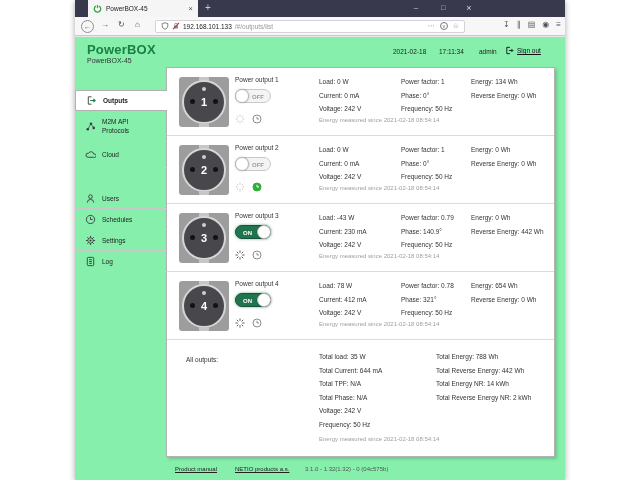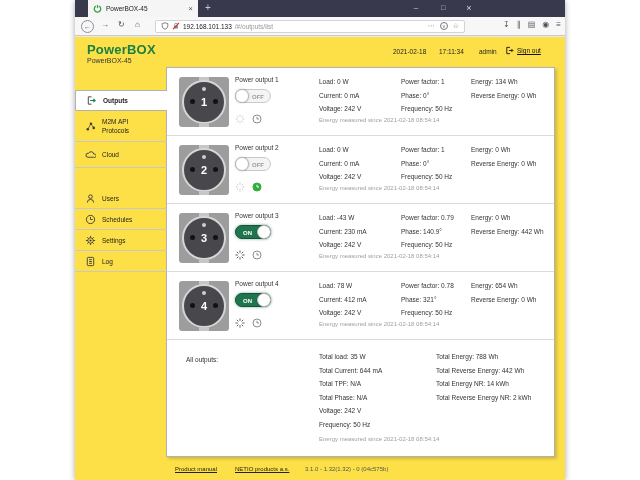--- a/index.html
+++ b/index.html
@@ -22,21 +22,21 @@
   .tb-icon { position:absolute; top:3px; font-size:8px; color:#515156; }
   .back-circle { left:6px; top:2.5px; width:13px; height:13px; border:1px solid #8f8f94; border-radius:50%; line-height:11px; text-align:center; font-size:7px; }
   .fwd { left:26px; } .reload { left:43px; } .home { left:60px; }
   .urlbar { position:absolute; left:80px; top:2.5px; width:310px; height:13px; background:#fff; border:1px solid #d4d4d8; border-radius:2px; display:flex; align-items:center; gap:3px; padding:0 5px; font-size:6.5px; }
   .url-host { color:#202023; } .url-path { color:#9a9a9e; }
   .urlbar-right { margin-left:auto; display:flex; align-items:center; gap:5px; color:#5a5a5f; font-size:7px; }
   .pocket-badge { width:8px; height:8px; border:1px solid #77777c; border-radius:50%; line-height:6px; text-align:center; font-size:5px; color:#77777c; }
   .tb-right { position:absolute; right:4px; top:3px; display:flex; gap:7px; font-size:8px; color:#515156; }
 
   
-  .page { position:absolute; top:37px; left:0; right:0; bottom:0; background:#fde047; }
+  .page { position:absolute; top:37px; left:0; right:0; bottom:0; background:#86efac; }
   .logo { position:absolute; left:12px; top:5px; font-size:13px; font-weight:bold; color:#1b8045; letter-spacing:.2px; }
   .devname { position:absolute; left:12px; top:20px; font-size:7px; color:#333; }
   .hdr-txt { position:absolute; top:11px; font-size:6.5px; color:#222; }
   .hdr-date { left:318px; } .hdr-time { left:364px; } .hdr-user { left:404px; }
   .signout { position:absolute; left:430px; top:9px; display:flex; align-items:center; gap:3px; font-size:6.5px; color:#111; }
   .signout-label { text-decoration:underline; }
 
   
   .sidebar { position:absolute; left:0; top:53px; width:92px; z-index:3; }
   .side-item { display:flex; align-items:center; gap:6px; padding-left:10px; height:21px; font-size:6.5px; color:#222; border-bottom:1px solid #c8c8c8; }

